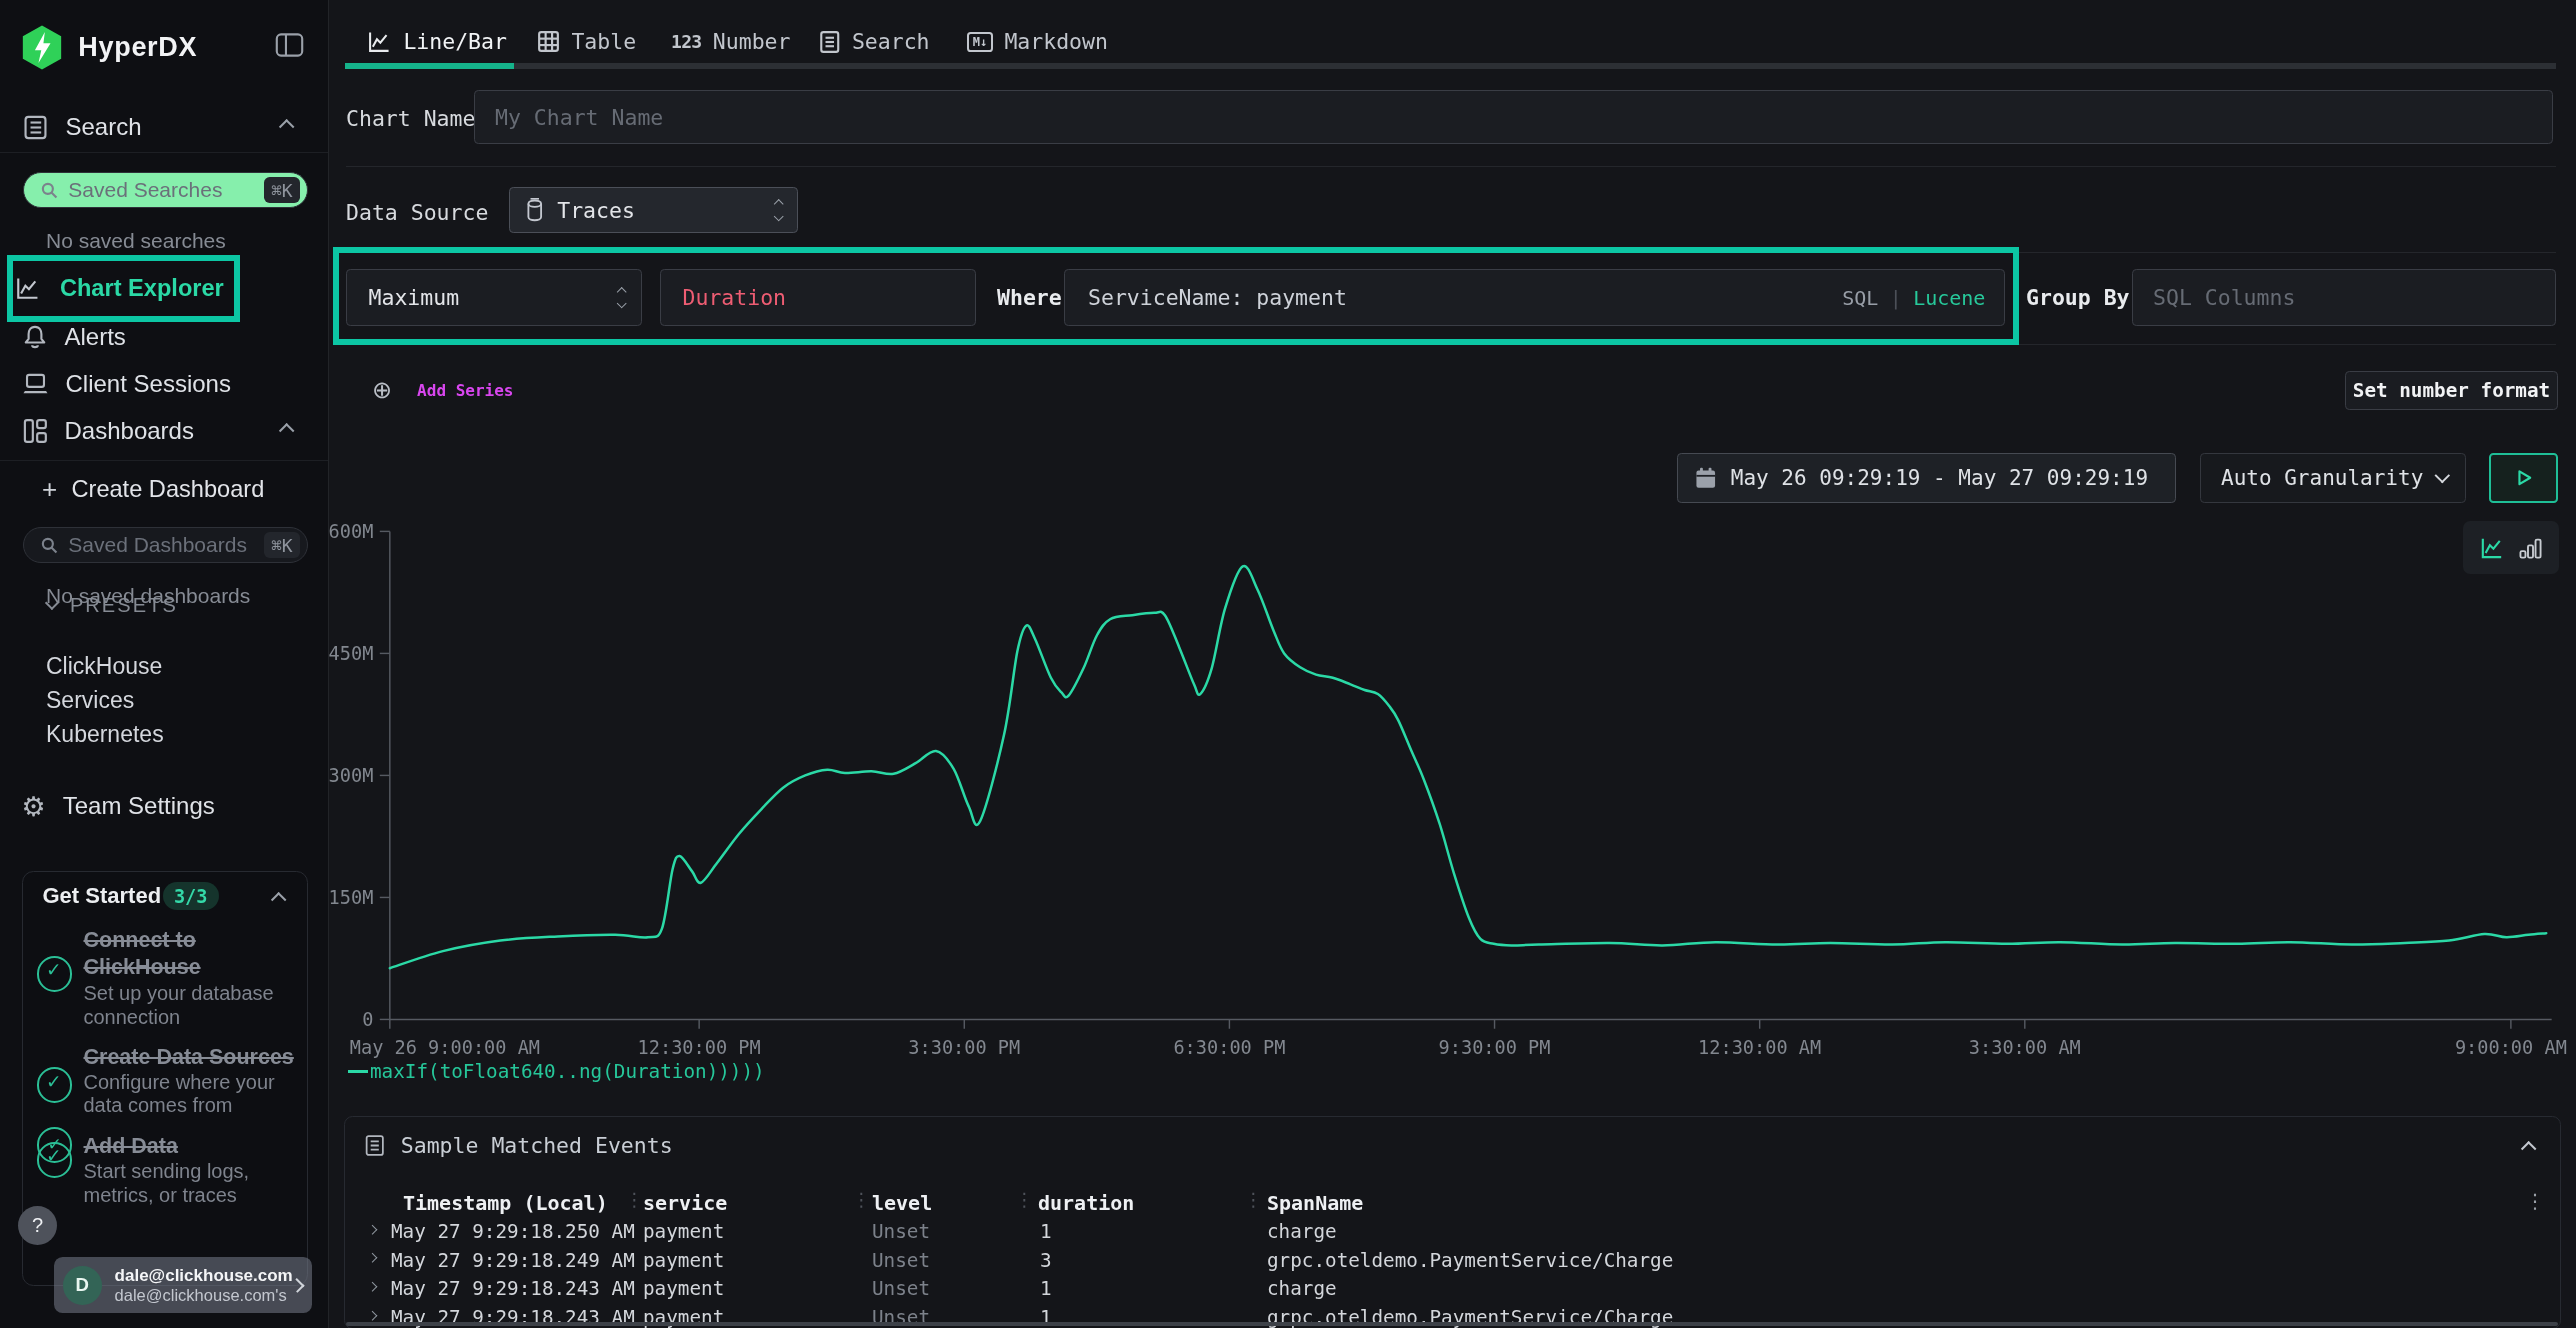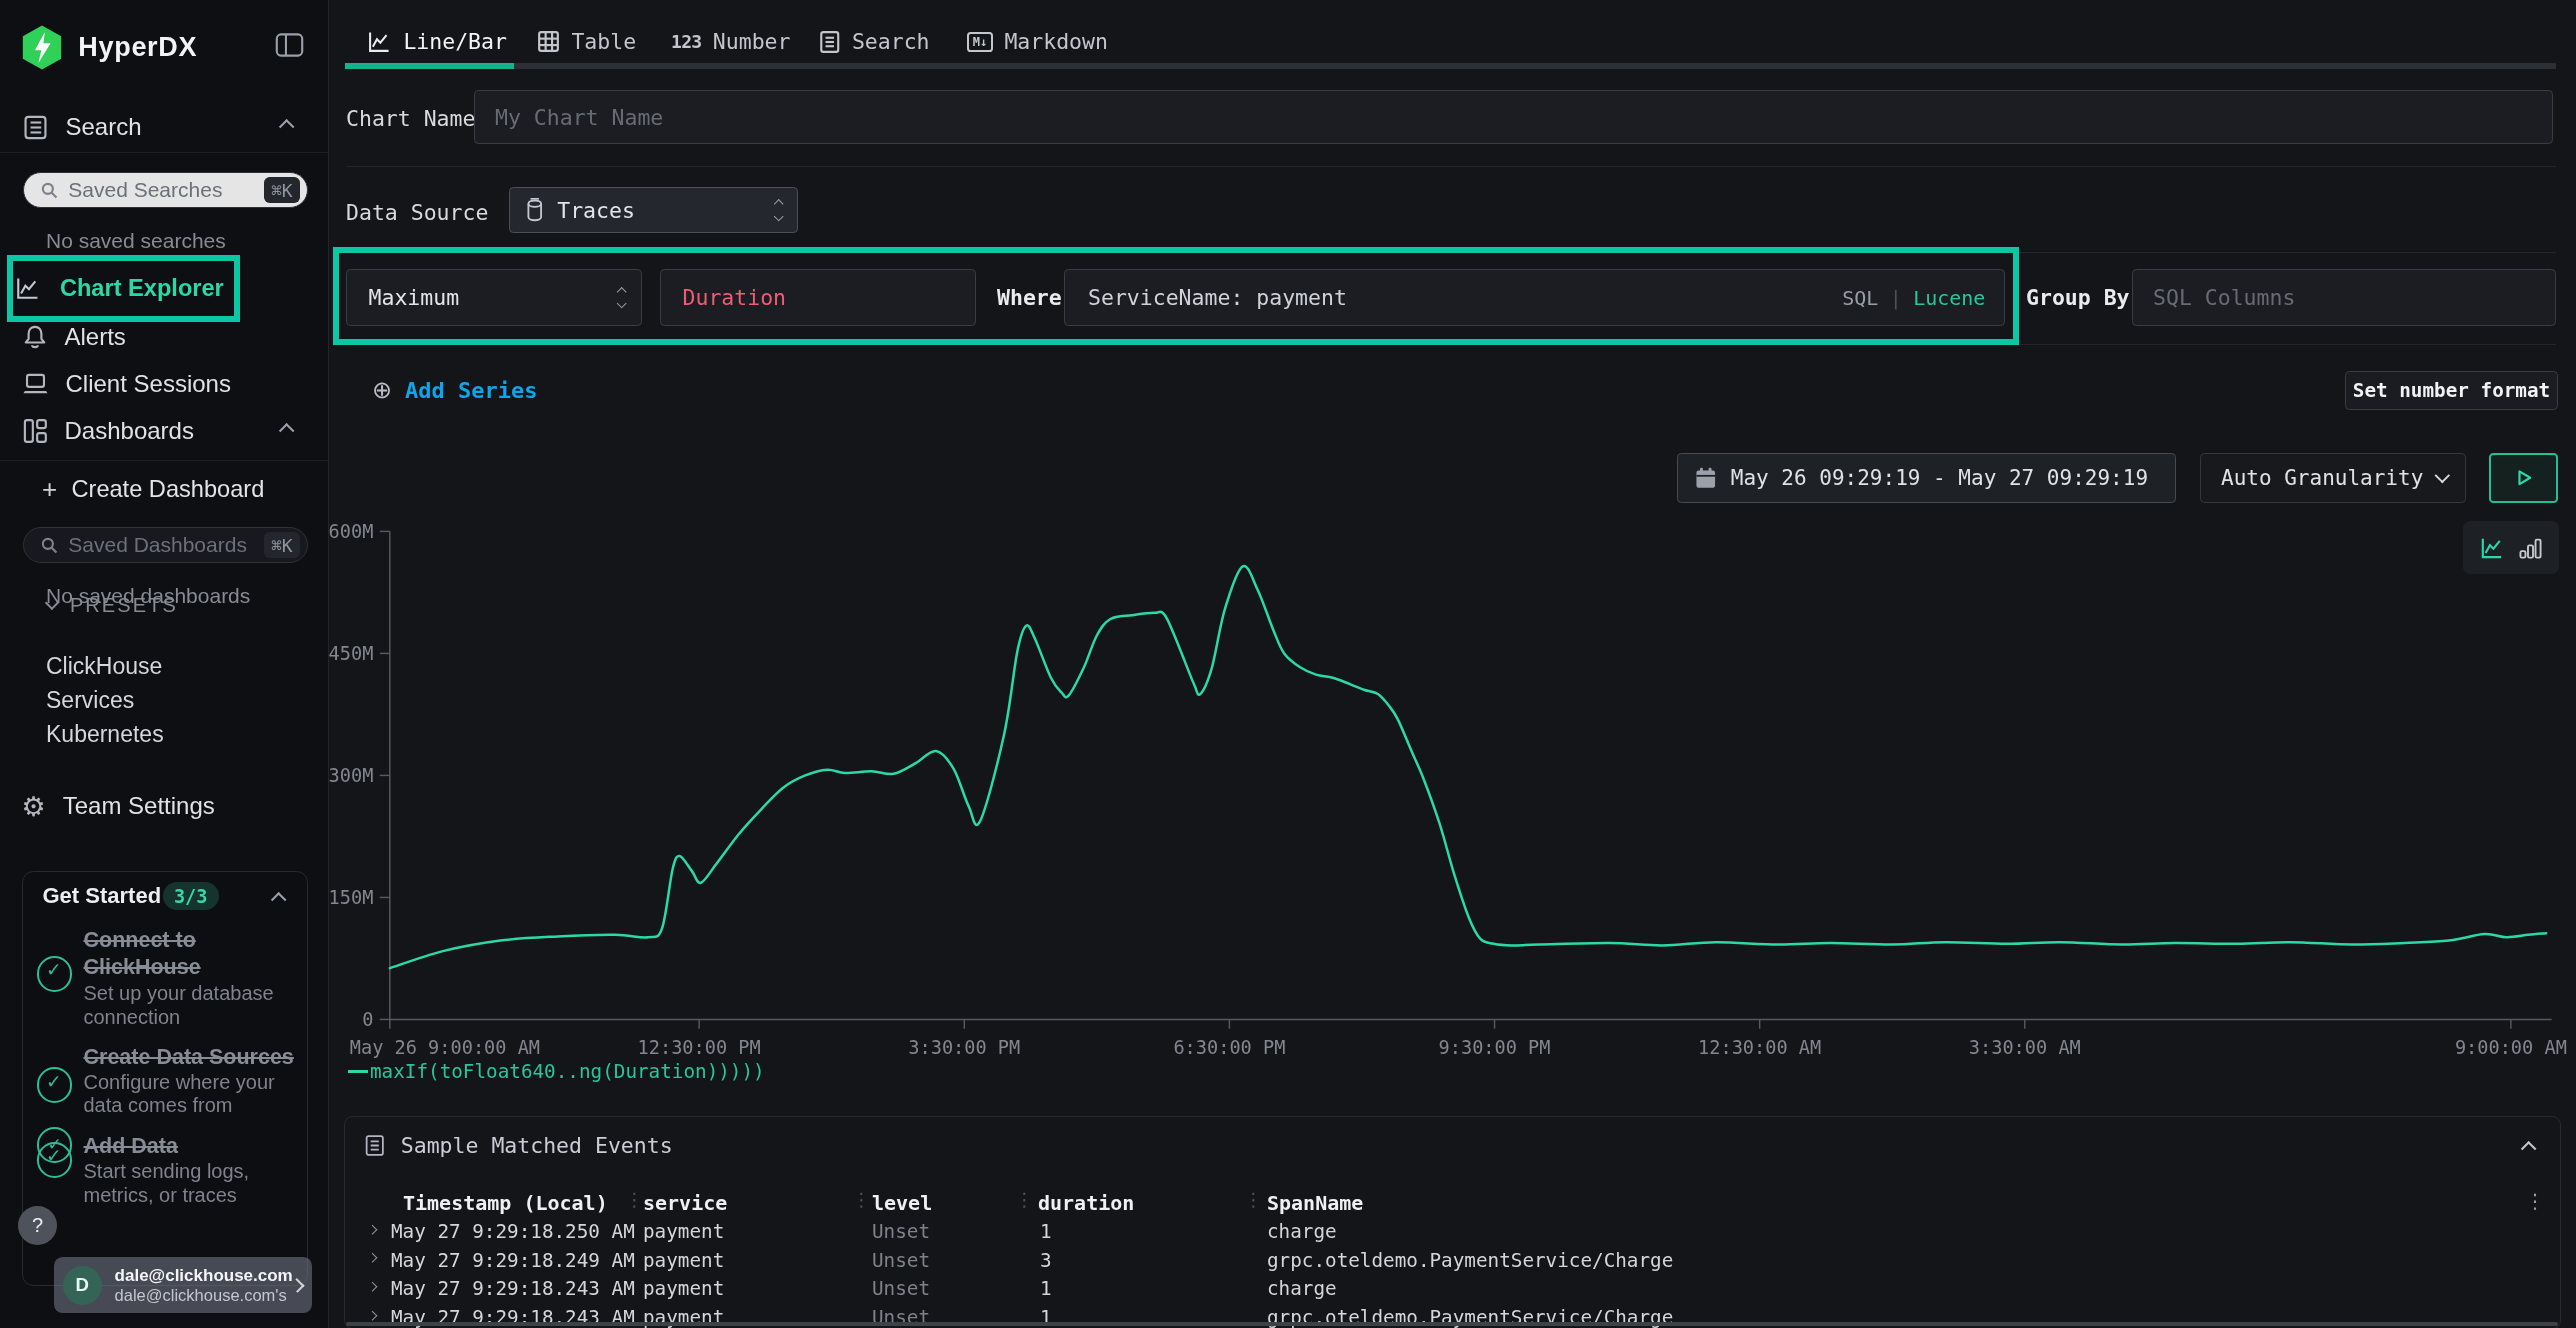--- a/index.html
+++ b/index.html
@@ -55,21 +55,21 @@
           <line x1="12" y1="12" x2="27" y2="12" stroke="#b2b7bf" stroke-width="3"></line>
           <line x1="12" y1="19" x2="27" y2="19" stroke="#b2b7bf" stroke-width="3"></line>
           <line x1="12" y1="26" x2="27" y2="26" stroke="#b2b7bf" stroke-width="3"></line>
         </svg>
       </span>
       <span class="navlabel">Search</span>
       <span class="chev up" style="width:9.3px;height:9.3px;color:#9aa0a9;margin-left:auto;margin-right:15.7px;"></span>
     </div>
     <div class="divider" style="left:0;top:152px;width:328px;background:#1d1f24;"></div>
 
-    <div class="abs flex" style="left:23px;top:172px;width:285px;height:36px;border-radius:18px;background:#e5e5e5;border:1.4px solid #2e3138;box-sizing:border-box;padding:0 7.2px 0 15.7px;gap:10px;">
+    <div class="abs flex" style="left:23px;top:172px;width:285px;height:36px;border-radius:18px;background:#86efac;border:1.4px solid #2e3138;box-sizing:border-box;padding:0 7.2px 0 15.7px;gap:10px;">
       <span>
         <svg width="18.6" height="18.6" viewBox="0 0 26 26">
           <circle cx="11" cy="11" r="7" fill="none" stroke="#7c828c" stroke-width="3"></circle>
           <line x1="16" y1="16" x2="23" y2="23" stroke="#7c828c" stroke-width="3"></line>
         </svg>
       </span>
       <span class="ph" style="font-size:21px;color:#6b707a;">Saved Searches</span>
       <span class="mono" style="margin-left:auto;background:#23262c;border-radius:5.7px;padding:2.1px 7.2px;font-size:18px;color:#8f949d;">⌘K</span>
     </div>
     <div class="abs" style="left:46px;top:229px;font-size:21px;color:#868b94;">No saved searches</div>
@@ -278,21 +278,21 @@
     <div class="abs inp" style="left:2132px;top:269px;width:424px;height:57px;padding-left:20px;">
       <span class="mono ph" style="font-size:21.5px;">SQL Columns</span>
     </div>
 
     <div class="annotation" style="left:333px;top:247px;width:1686px;height:98px;box-sizing:border-box;"></div>
 
     <div class="divider" style="left:346px;top:344px;width:2210px;"></div>
 
     <div class="abs flex" style="left:372px;top:372px;height:36px;gap:13px;">
       <span style="font-size:24px;color:#b9bec6;line-height:24px;">⊕</span>
-      <span class="mono" style="font-size:22px;font-weight:bold;color:#0ea5e9;">Add Series</span>
+      <span class="mono" style="font-size:16px;font-weight:bold;color:#d946ef;margin-left:12px;">Add Series</span>
     </div>
     <div class="abs flex" style="left:2345px;top:371px;width:213px;height:39px;background:#1a1c21;border:1.4px solid #3a3d45;border-radius:4.3px;box-sizing:border-box;justify-content:center;">
       <span class="mono" style="font-size:19.3px;font-weight:bold;color:#f1f2f4;">Set number format</span>
     </div>
 
     <div class="abs flex" style="left:1677px;top:453px;width:499px;height:50px;background:#1e2126;border:1.4px solid #464a52;border-radius:4.3px;box-sizing:border-box;padding:0 17px;gap:14.3px;">
       <span>
         <svg width="21.5" height="23" viewBox="0 0 30 32">
           <rect x="2" y="5" width="26" height="24" rx="3" fill="#9ba1aa"></rect>
           <rect x="7" y="1" width="4" height="7" rx="1.5" fill="#9ba1aa"></rect>

